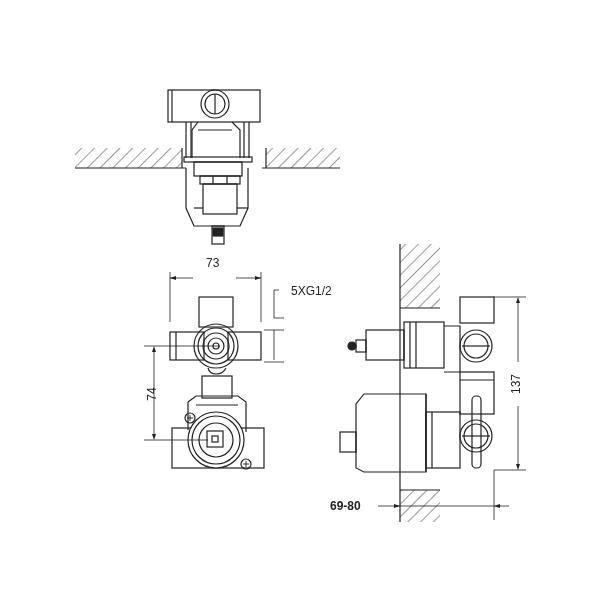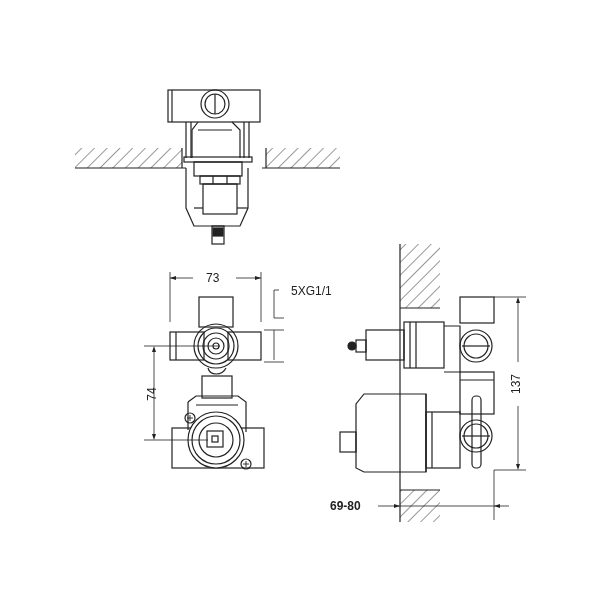--- a/index.html
+++ b/index.html
@@ -149,17 +149,17 @@
       <line x1="518" y1="406" x2="518" y2="467" stroke-width="0.8"></line>
       <path d="M518 297 l-2 6 l4 0 z M518 470 l-2 -6 l4 0 z" fill="#222" stroke="none"></path>
 
       <line x1="494" y1="470" x2="494" y2="520" stroke-width="0.8"></line>
       <line x1="378" y1="506" x2="509" y2="506" stroke-width="0.8"></line>
       <path d="M400 506 l-6 -2 l0 4 z M494 506 l6 -2 l0 4 z" fill="#222" stroke="none"></path>
     </g>
   </g>
 </svg>
 
-<div class="lbl" style="left:206px; top:272px;">73</div>
-<div class="lbl" style="left:291px; top:285px;">5XG1/1</div>
+<div class="lbl" style="left:206px; top:257px;">73</div>
+<div class="lbl" style="left:291px; top:285px;">5XG1/2</div>
 <div class="lbl vert" style="left:145px; top:388px;">74</div>
 <div class="lbl vert" style="left:506px; top:378px;">137</div>
 <div class="lbl" style="left:330px; top:500px;font-weight:bold;">69-80</div>
 
 </body></html>

